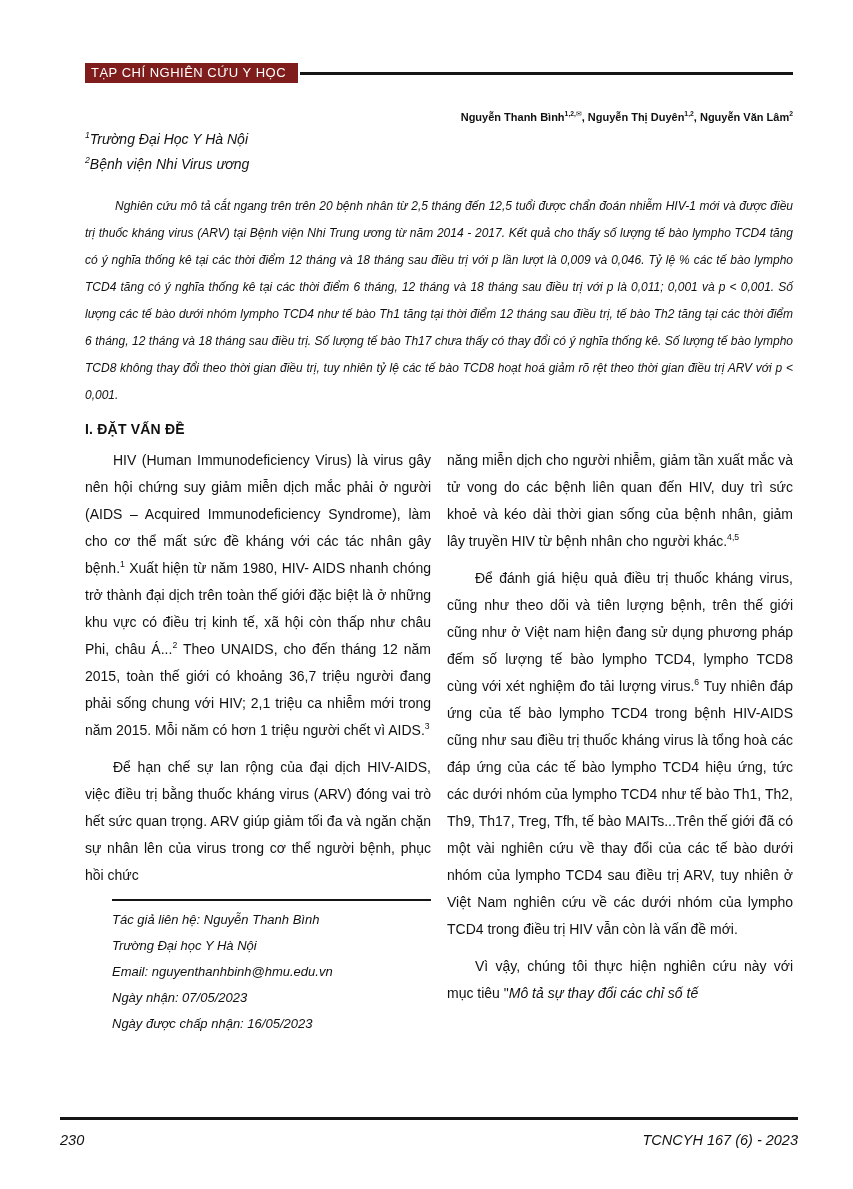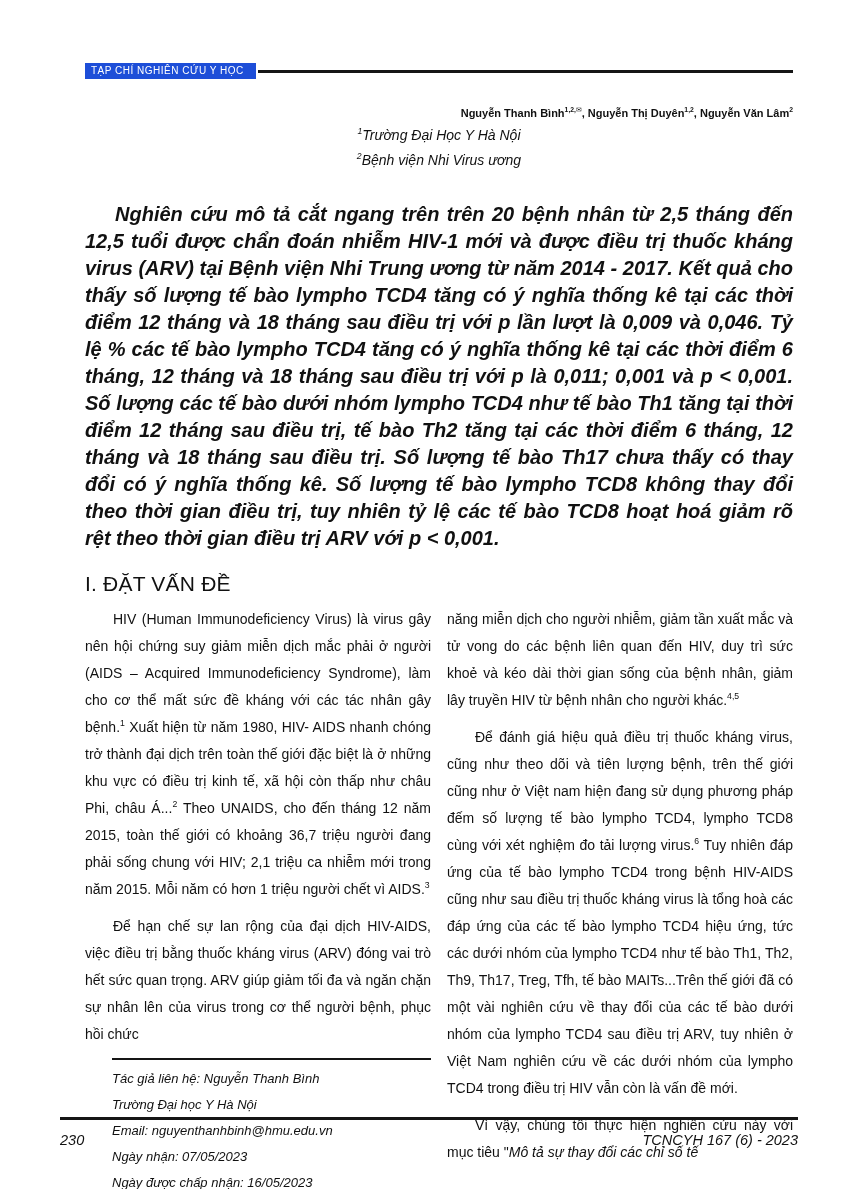--- a/index.html
+++ b/index.html
@@ -10,41 +10,41 @@
     font-family:"Liberation Sans","DejaVu Sans",sans-serif;
     color:#111;
     overflow:hidden;
     margin:0 auto;
   }
   .content{position:absolute;left:85px;right:60px;top:0;}
 
   
   .header-row{display:flex;align-items:center;margin-top:63px;}
   .header-badge{
-    background:#1d4ed8;color:#ffffff;
-    font-size:10px;letter-spacing:.5px;
+    background:#7f1d1d;color:#ffffff;
+    font-size:13px;letter-spacing:.5px;
     padding:2px 12px 3px 6px;white-space:nowrap;
   }
   .header-rule{flex:1;height:3px;background:#151515;margin-left:2px;}
 
   
   .title{margin-top:24px;text-align:center;font-weight:bold;font-size:21px;line-height:31px;letter-spacing:.2px;}
   .authors{margin-top:28px;text-align:right;font-weight:bold;font-size:11px;}
-  .affil{margin-top:4px;text-align:center;font-style:italic;font-size:14px;line-height:25px;}
+  .affil{margin-top:4px;text-align:left;font-style:italic;font-size:14px;line-height:25px;}
 
   sup{font-size:.62em;line-height:0;}
 
   
   .abstract{
-    margin-top:28px;font-style:italic;font-size:20px;line-height:27px;
-    text-align:justify;text-indent:30px;font-weight:bold;
+    margin-top:16px;font-style:italic;font-size:12px;line-height:27px;
+    text-align:justify;text-indent:30px;
   }
   .keywords{margin-top:8px;font-weight:bold;font-size:13.5px;}
 
-  .section-heading{font-weight:normal;font-size:21px;letter-spacing:.2px;}
+  .section-heading{font-weight:bold;font-size:14px;letter-spacing:.2px;}
 
   
   .columns{display:flex;gap:16px;margin-top:10px;}
   .col{flex:1;min-width:0;}
   .body-p{
     font-size:14px;line-height:27px;text-align:justify;margin:0 0 10px 0;
   }
   .indent{text-indent:28px;}
   .it{font-style:italic;}
 

